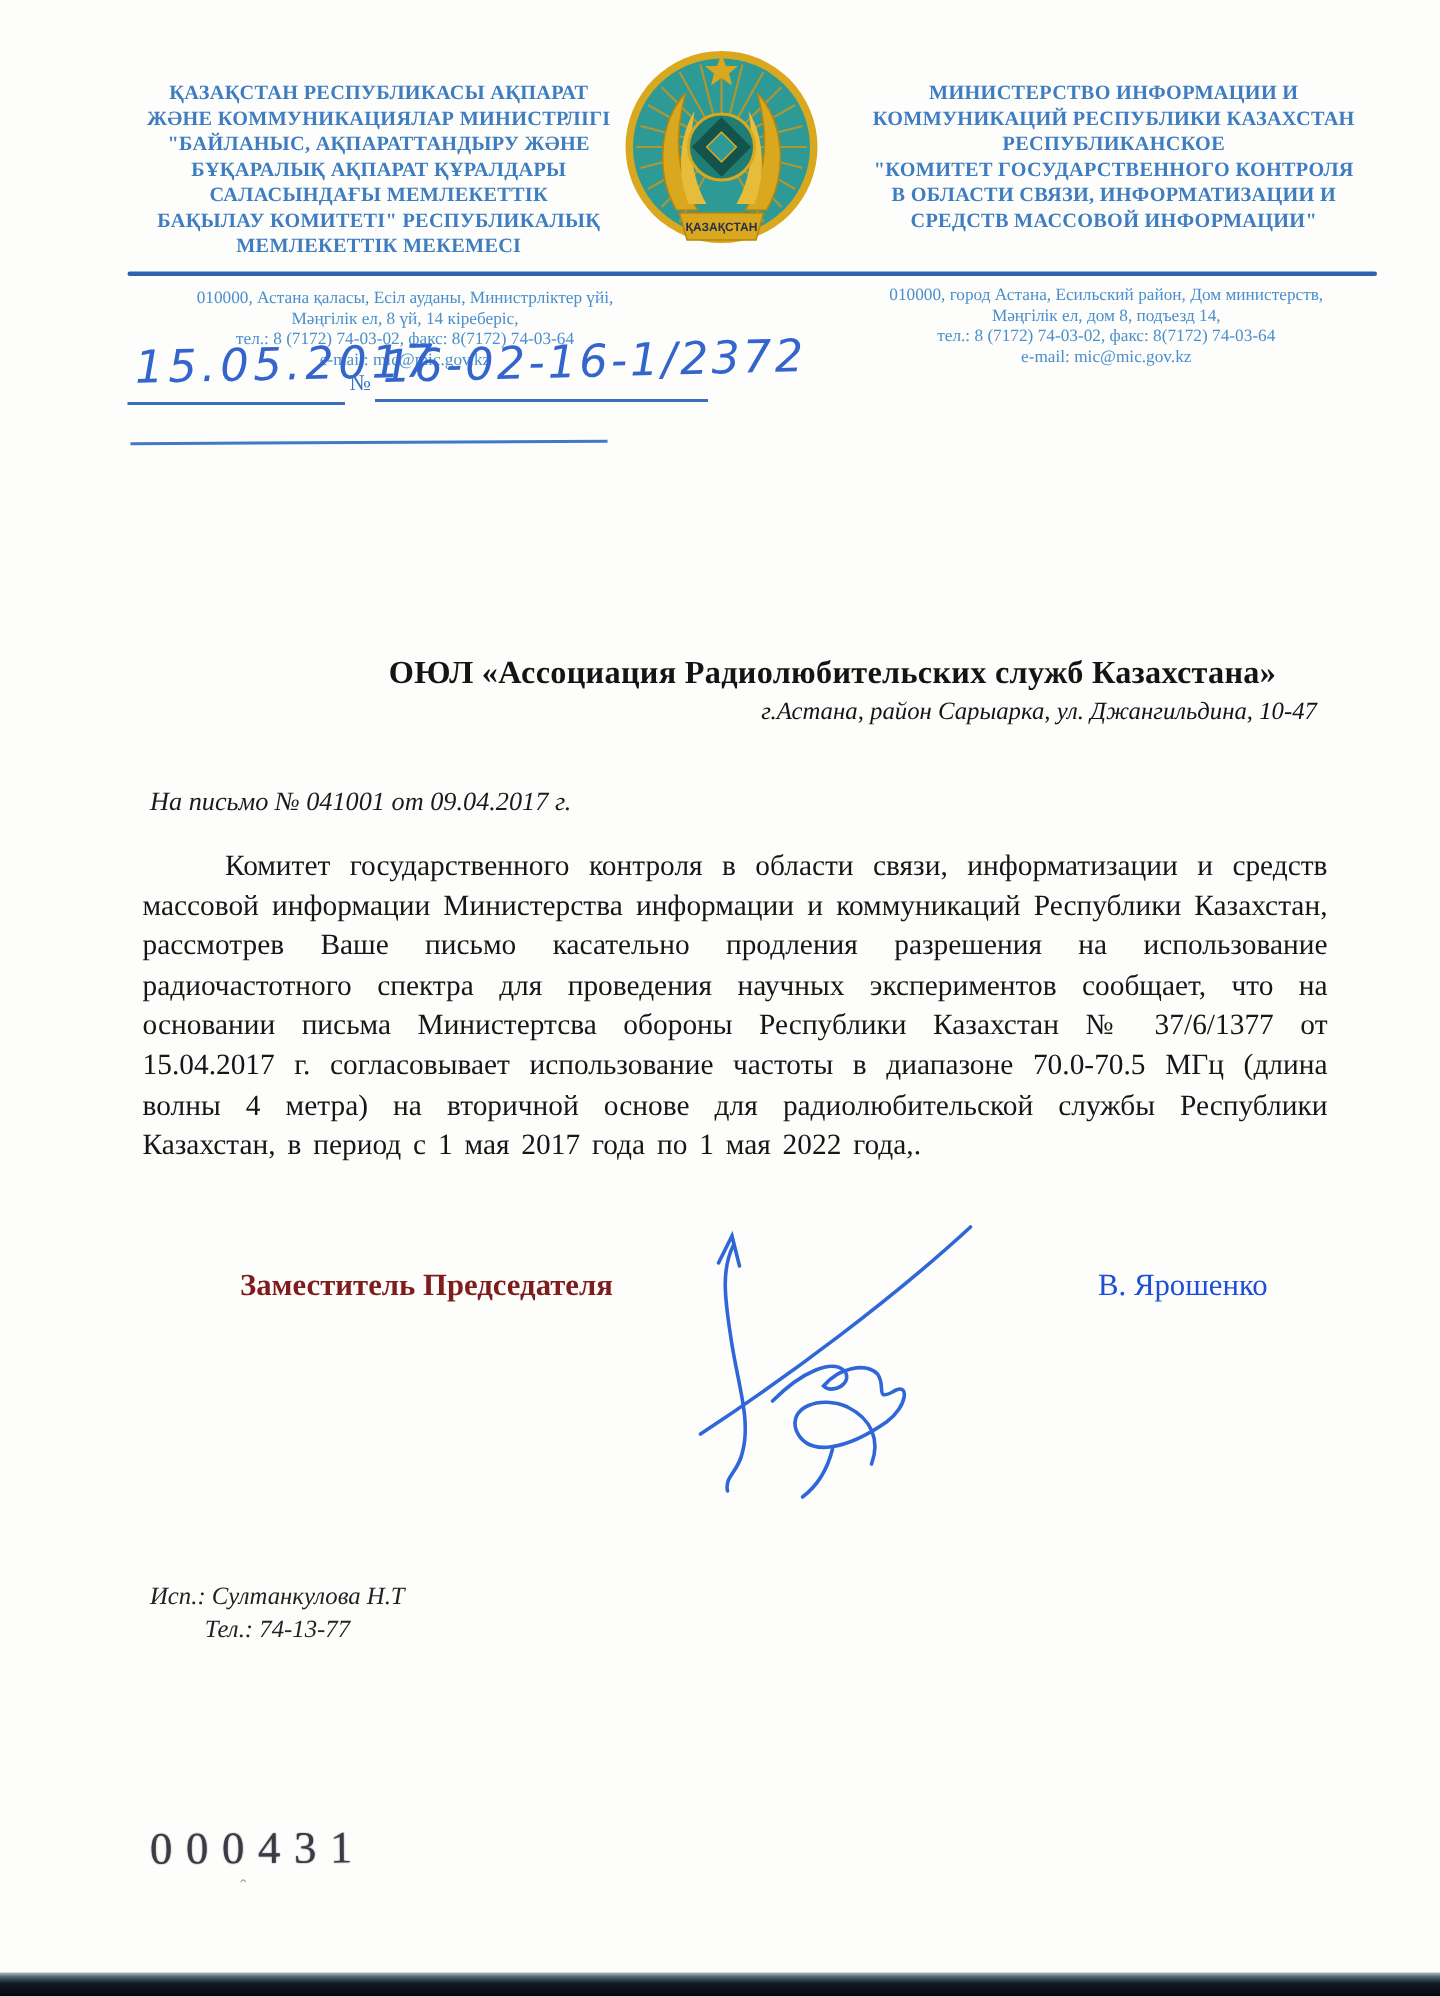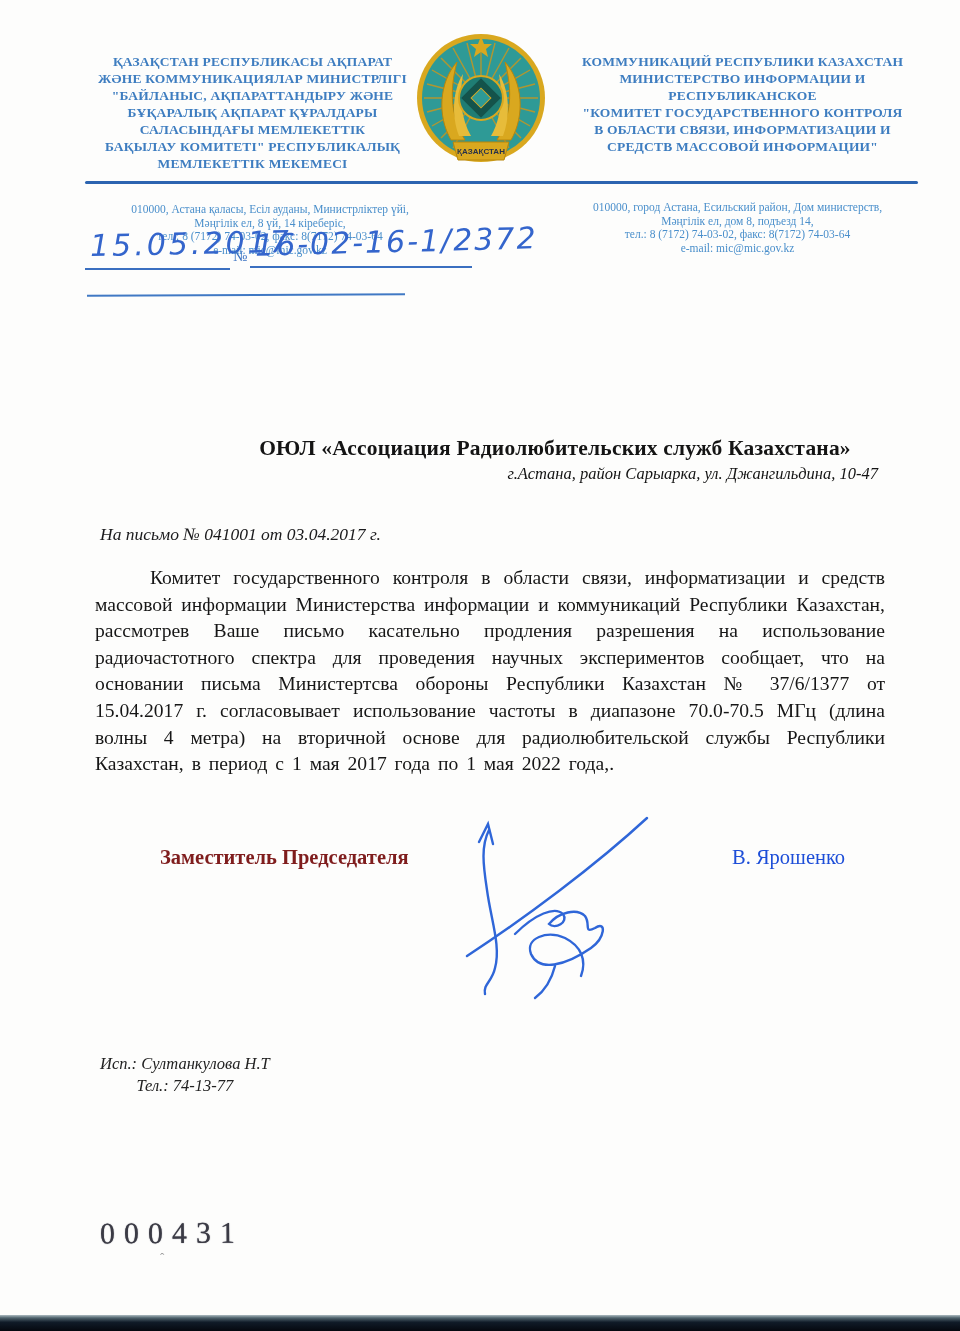--- a/index.html
+++ b/index.html
@@ -28,21 +28,20 @@
   .rule {
     position:absolute; left:85px; top:181px; width:833px; height:3px;
     background:#2c64b0; border-radius:2px;
   }
   .addr-block {
     position:absolute;
     color:#4a8fcb;
     font-size:11.5px;
     line-height:13.5px;
     text-align:center;
-    margin-top:10px;
   }
   .addr-left  { left:85px;  top:193px; width:370px; }
   .addr-right { left:560px; top:191px; width:355px; }
 
   
   .hand {
     font-family:"DejaVu Sans", sans-serif;
     font-style:italic;
     color:#3465cc;
   }
@@ -121,22 +120,22 @@
     <div>ҚАЗАҚСТАН РЕСПУБЛИКАСЫ АҚПАРАТ</div>
     <div>ЖӘНЕ КОММУНИКАЦИЯЛАР МИНИСТРЛІГІ</div>
     <div>"БАЙЛАНЫС, АҚПАРАТТАНДЫРУ ЖӘНЕ</div>
     <div>БҰҚАРАЛЫҚ АҚПАРАТ ҚҰРАЛДАРЫ</div>
     <div>САЛАСЫНДАҒЫ МЕМЛЕКЕТТІК</div>
     <div>БАҚЫЛАУ КОМИТЕТІ" РЕСПУБЛИКАЛЫҚ</div>
     <div>МЕМЛЕКЕТТІК МЕКЕМЕСІ</div>
   </div>
 
   <div class="org-block org-right">
+    <div>МИНИСТЕРСТВО ИНФОРМАЦИИ И</div>
     <div>КОММУНИКАЦИЙ РЕСПУБЛИКИ КАЗАХСТАН</div>
-    <div>МИНИСТЕРСТВО ИНФОРМАЦИИ И</div>
     <div>РЕСПУБЛИКАНСКОЕ</div>
     <div>"КОМИТЕТ ГОСУДАРСТВЕННОГО КОНТРОЛЯ</div>
     <div>В ОБЛАСТИ СВЯЗИ, ИНФОРМАТИЗАЦИИ И</div>
     <div>СРЕДСТВ МАССОВОЙ ИНФОРМАЦИИ"</div>
   </div>
 
   <svg class="emblem" viewBox="0 0 140 142">
     <circle cx="70" cy="70" r="64" fill="#d9a81f"></circle>
     <circle cx="70" cy="70" r="59" fill="#2e9a96"></circle>
     <g stroke="#c9961e" stroke-width="1.4" opacity="0.85">
@@ -198,21 +197,21 @@
   <div class="no-label">№</div>
   <div class="hand hw-number">16-02-16-1/2372</div>
   <div class="hw-underline-2"></div>
   <div class="hw-underline-3"></div>
 
   <div class="recipient">
     <div class="recipient-title">ОЮЛ  «Ассоциация Радиолюбительских служб Казахстана»</div>
     <div class="recipient-addr">г.Астана, район Сарыарка, ул. Джангильдина, 10-47</div>
   </div>
 
-  <div class="in-reply">На письмо № 041001 от 03.04.2017 г.</div>
+  <div class="in-reply">На письмо № 041001 от 09.04.2017 г.</div>
 
   <div class="body-par">Комитет государственного контроля в области связи, информатизации и средств массовой информации Министерства информации и коммуникаций Республики Казахстан, рассмотрев Ваше письмо касательно продления разрешения на использование радиочастотного спектра для проведения научных экспериментов сообщает, что на основании письма Министертсва обороны Республики Казахстан № 37/6/1377 от 15.04.2017 г. согласовывает использование частоты в диапазоне 70.0-70.5 МГц (длина волны 4 метра) на вторичной основе для радиолюбительской службы Республики Казахстан, в период с 1 мая 2017 года по 1 мая 2022 года,.</div>
 
   <div class="sig-position">Заместитель Председателя</div>
   <div class="sig-name">В. Ярошенко</div>
   <svg class="sig-svg" viewBox="0 0 230 195">
     <g fill="none" stroke="#2f66d8" stroke-width="2.4" stroke-linecap="round">
       <path d="M24,36 L33,18 L38,38"></path>
       <path d="M34,24 C26,40 28,58 32,84 C36,114 46,140 40,162 C37,176 28,178 30,188"></path>
       <path d="M12,150 C70,112 140,60 192,12"></path>

